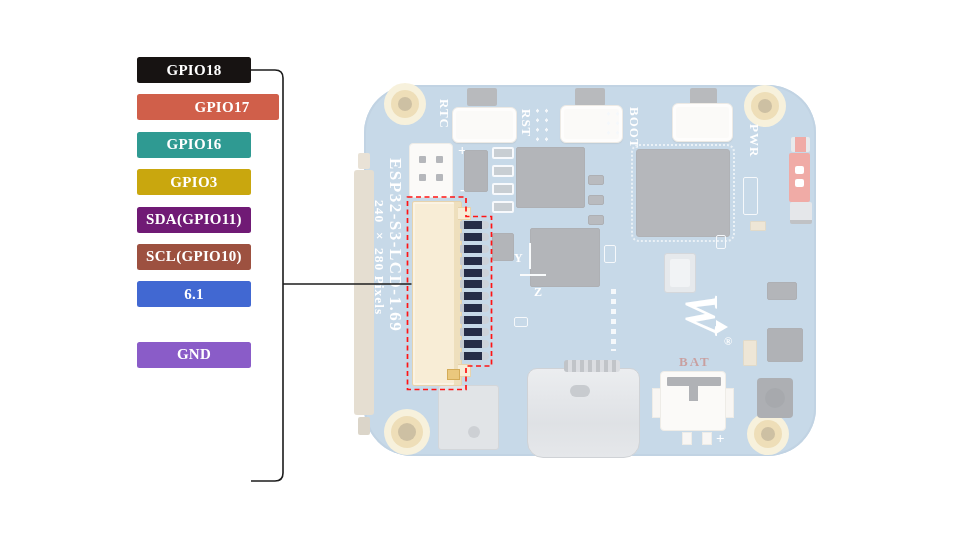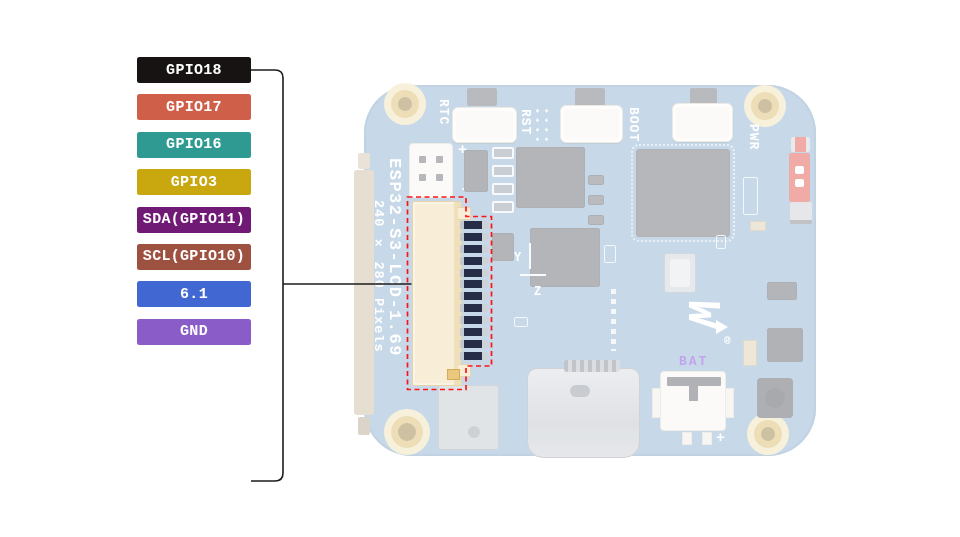--- a/index.html
+++ b/index.html
@@ -1,17 +1,17 @@
 <!DOCTYPE html>
 <html><head>
 <meta charset="utf-8">
 <style>
   html,body{margin:0;padding:0;background:#fff;}
   .stage{position:relative;width:960px;height:537px;background:#ffffff;overflow:hidden;
-         font-family:Liberation Mono, monospace;}
+         font-family:Liberation Serif, serif;}
 
   
   .pin-labels{position:absolute;left:137px;top:57px;display:flex;flex-direction:column;gap:11.4px;}
   .pin-label{width:114px;height:26px;border-radius:2.5px;color:#fff;font-size:15px;font-weight:700;
              letter-spacing:.3px;display:flex;align-items:center;justify-content:center;}
 
   
   .board{position:absolute;left:364px;top:85px;width:452px;height:371px;opacity:.42;}
   .board *{position:absolute;box-sizing:border-box;}
   .pcb{inset:0;background:#7ca6c9;border-radius:48px;box-shadow:inset 0 0 0 2px #6e98bd;}
@@ -62,27 +62,27 @@
   .overlay{position:absolute;inset:0;pointer-events:none;}
 </style>
 </head>
 <body>
 
 <div class="stage">
 
   <div class="pin-labels">
 
   <div class="pin-label" style="background-color: rgb(23, 19, 18);">GPIO18</div>
-      <div class="pin-label" style="background-color: rgb(208, 95, 74);">GPIO17</div>
+      <div class="pin-label" style="background-color: rgb(208, 95, 74); padding-left: 28px;">GPIO17</div>
       <div class="pin-label" style="background-color: rgb(47, 154, 146);">GPIO16</div>
       <div class="pin-label" style="background-color: rgb(201, 167, 14);">GPIO3</div>
       <div class="pin-label" style="background-color: #701a75;">SDA(GPIO11)</div>
       <div class="pin-label" style="background-color: rgb(157, 81, 64);">SCL(GPIO10)</div>
       <div class="pin-label" style="background-color: rgb(65, 104, 210);">6.1</div>
-      <div class="pin-label" style="background-color: rgb(138, 92, 200);">GND</div>
+      <div class="pin-label" style="background-color: rgb(138, 92, 200); margin-top: 23px;">GND</div>
     </div>
 
   <div class="board">
     <div class="pcb" style="background: rgb(124, 166, 201);"></div>
 
     <div style="left:-10px;top:85px;width:20px;height:245px;background:#c3b294;border-radius:3px;"></div>
     <div style="left:-6px;top:68px;width:12px;height:16px;background:#ccbc9e;border-radius:2px;"></div>
     <div style="left:-6px;top:332px;width:12px;height:18px;background:#ab9d7f;border-radius:2px;"></div>
 
     <div class="hole" style="left:20px;top:-2px;width:42px;height:42px;">
@@ -148,21 +148,21 @@
     <div class="axis-t" style="left:150px;top:166px;">Y</div>
     <div class="axis-t" style="left:170px;top:200px;">Z</div>
     <div class="dashcol" style="left:247px;top:204px;width:5px;height:62px;"></div>
 
     <div style="left:306px;top:198px;width:62px;height:66px;">
       <span class="logo-w" style="position:static;">W</span>
     </div>
     <div class="tri" style="left:352px;top:235px;"></div>
     <div style="left:360px;top:250px;color:#fff;font-size:11px;font-weight:700;">®</div>
 
-    <div style="left:315px;top:269px;color:#6d28d9;font-weight:700;font-size:13px;letter-spacing:2px;">BAT</div>
+    <div style="left:315px;top:269px;color:#7f1d1d;font-weight:700;font-size:13px;letter-spacing:2px;">BAT</div>
     <div class="white-part" style="left:296px;top:286px;width:66px;height:60px;">
       <span style="position:absolute;left:6px;top:5px;width:54px;height:9px;background:#454a52;border-radius:1px;"></span>
       <span style="position:absolute;left:28px;top:5px;width:9px;height:24px;background:#454a52;"></span>
       <span style="position:absolute;left:-9px;top:16px;width:9px;height:30px;background:#f0ece4;border:1px solid #d9d3c7;"></span>
       <span style="position:absolute;left:64px;top:16px;width:9px;height:30px;background:#f0ece4;border:1px solid #d9d3c7;"></span>
     </div>
     <div style="left:318px;top:347px;width:10px;height:13px;background:#efece5;border:1px solid #d9d3c7;"></div>
     <div style="left:338px;top:347px;width:10px;height:13px;background:#efece5;border:1px solid #d9d3c7;"></div>
     <div class="mark" style="left:352px;top:346px;">+</div>
 

